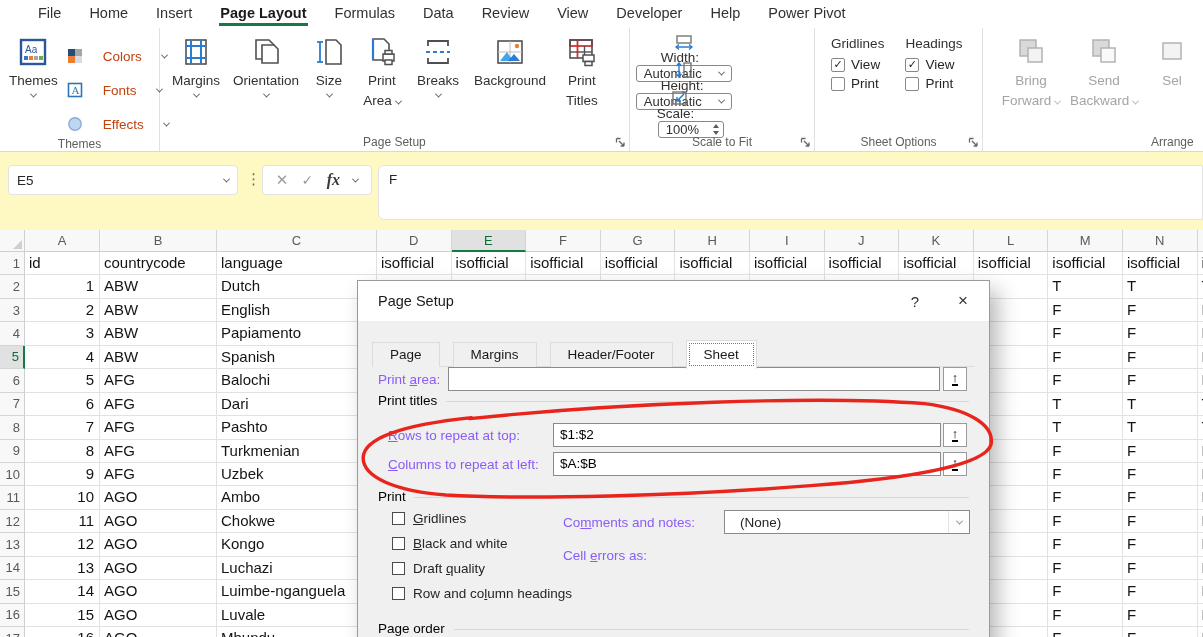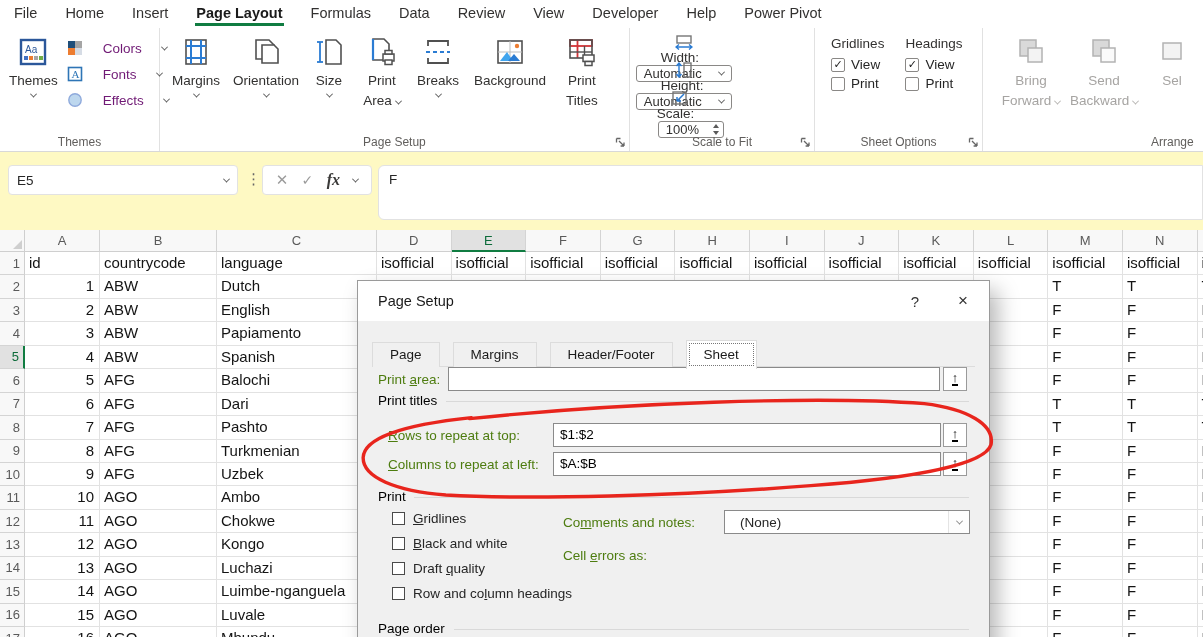--- a/index.html
+++ b/index.html
@@ -2,41 +2,41 @@
 <html><head>
 <meta charset="utf-8">
 <style>
   html,body{margin:0;padding:0;background:#ddd;}
   *{box-sizing:border-box;}
   .screen{position:relative;width:1203px;height:637px;background:#fff;overflow:hidden;
           font-family:"Liberation Sans",sans-serif;color:#262626;}
 
   
   .menubar{position:absolute;top:0;left:0;width:100%;height:28px;background:#fff;
-           display:flex;align-items:stretch;padding-left:0;}
+           display:flex;align-items:stretch;padding-left:24px;}
   .mtab{display:flex;align-items:center;padding:0 13px;font-size:14.5px;color:#323130;cursor:default;}
   .mtab span{padding:3px 1px 2px 1px;border-bottom:3px solid transparent;}
   .mtab.active span{border-bottom:3px solid #107C41;font-weight:700;color:#1a1a1a;}
 
   
   .ribbon{position:absolute;top:28px;left:0;width:100%;height:124px;background:#fff;
           border-bottom:1px solid #d8d8d8;display:flex;}
   .rgroup{display:flex;flex-direction:column;border-right:1px solid #e1e1e1;position:relative;}
   .rgroup:last-child{border-right:none;}
   .gbody{flex:1;display:flex;align-items:flex-start;padding:5px 4px 0 6px;}
   .gfoot{height:18px;position:relative;font-size:12px;color:#605e5c;
          display:flex;align-items:center;justify-content:center;}
   .launcher{position:absolute;right:3px;bottom:3px;width:11px;height:11px;}
   .bigbtn{display:flex;flex-direction:column;align-items:center;padding:2px 3px;text-align:center;}
   .bigbtn .blabel{font-size:13.5px;color:#323130;line-height:17px;margin-top:3px;white-space:nowrap;}
   .bigbtn .bicon{height:34px;display:flex;align-items:center;justify-content:center;}
   .chev{display:inline-block;width:6px;height:6px;border-right:1.4px solid #5a5a5a;
         border-bottom:1.4px solid #5a5a5a;transform:rotate(45deg) translate(-1px,-1px);}
   .chev.sm{width:5px;height:5px;}
-  .smallrow{display:flex;align-items:center;gap:20px;height:26px;font-size:13.5px;color:#701a75;}
+  .smallrow{display:flex;align-items:center;gap:20px;height:26px;font-size:13.5px;color:#c2410c;margin-top:8px;}
   .disabled .blabel, .disabled{color:#a6a4a2 !important;}
   .disabled .chev{border-color:#b5b3b1;}
   .scalerow{display:flex;align-items:center;height:28px;font-size:13.5px;color:#323130;flex-direction:column;}
   .ddown{width:96px;height:25px;border:1px solid #8a8886;border-radius:3px;background:#fff;
          display:flex;align-items:center;padding:0 7px;font-size:13px;}
   .ddown .val{flex:1;}
   .spin{width:66px;height:25px;border:1px solid #8a8886;border-radius:3px;background:#fff;
         display:flex;align-items:center;padding:0 4px 0 7px;font-size:13px;}
   .spin .val{flex:1;}
   .spincol{display:flex;flex-direction:column;gap:3px;align-items:center;}
@@ -91,21 +91,21 @@
                 display:flex;align-items:center;}
   .dlg-title{padding-left:20px;font-size:14.5px;color:#1a1a1a;flex:1;}
   .dlg-help{width:44px;text-align:center;font-size:15px;color:#333;}
   .dlg-close{width:52px;text-align:center;font-size:17px;color:#333;}
   .dlg-tabs{position:absolute;left:14px;top:59px;right:14px;height:27px;
             border-bottom:1px solid #dcdcdc;display:flex;align-items:center;gap:12px;}
   .dlg-tab{height:25px;line-height:24px;padding:0 17px;background:#f0f0f0;border:1px solid #dcdcdc;
            border-bottom:none;margin-right:1px;color:#1a1a1a;position:relative;top:1px;}
   .dlg-tab.active{height:29px;line-height:27px;background:#fff;outline:1px dotted #777;
                   outline-offset:-4px;z-index:2;}
-  .dlbl{position:absolute;color:#4d7c0f;}
+  .dlbl{position:absolute;color:#8b5cf6;}
   .legend{position:absolute;color:#000;}
   .rule{position:absolute;border-top:1px solid #d9d9d9;}
   .fld{position:absolute;height:24px;background:#fff;border:1px solid #8a8a8a;
        line-height:22px;padding:0 6px;font-size:13.5px;color:#000;}
   .clp{position:absolute;width:24px;height:24px;background:#fff;border:1px solid #9a9a9a;
        display:flex;align-items:center;justify-content:center;}
   .clp b{font-size:13px;line-height:12px;border-bottom:2px solid #000;font-weight:700;color:#000;}
   .dcbx-row{position:absolute;display:flex;align-items:center;gap:8px;height:17px;}
   .dcbx{width:13px;height:13px;background:#fff;border:1px solid #4a4a4a;flex:none;}
   .combo{position:absolute;height:24px;background:#fff;border:1px solid #8a8a8a;display:flex;align-items:center;}

